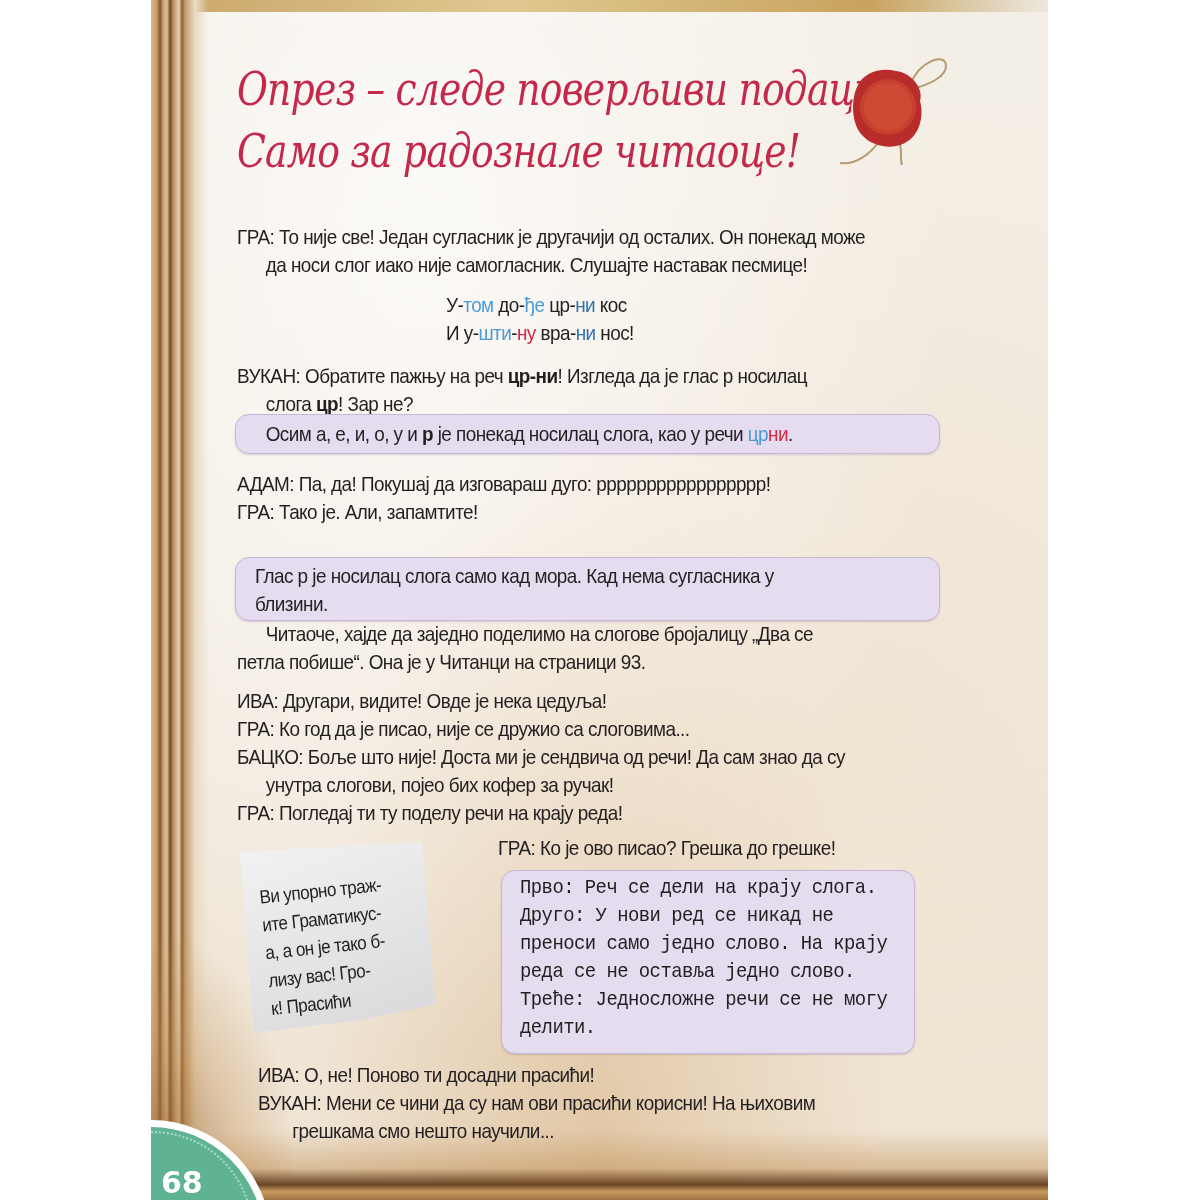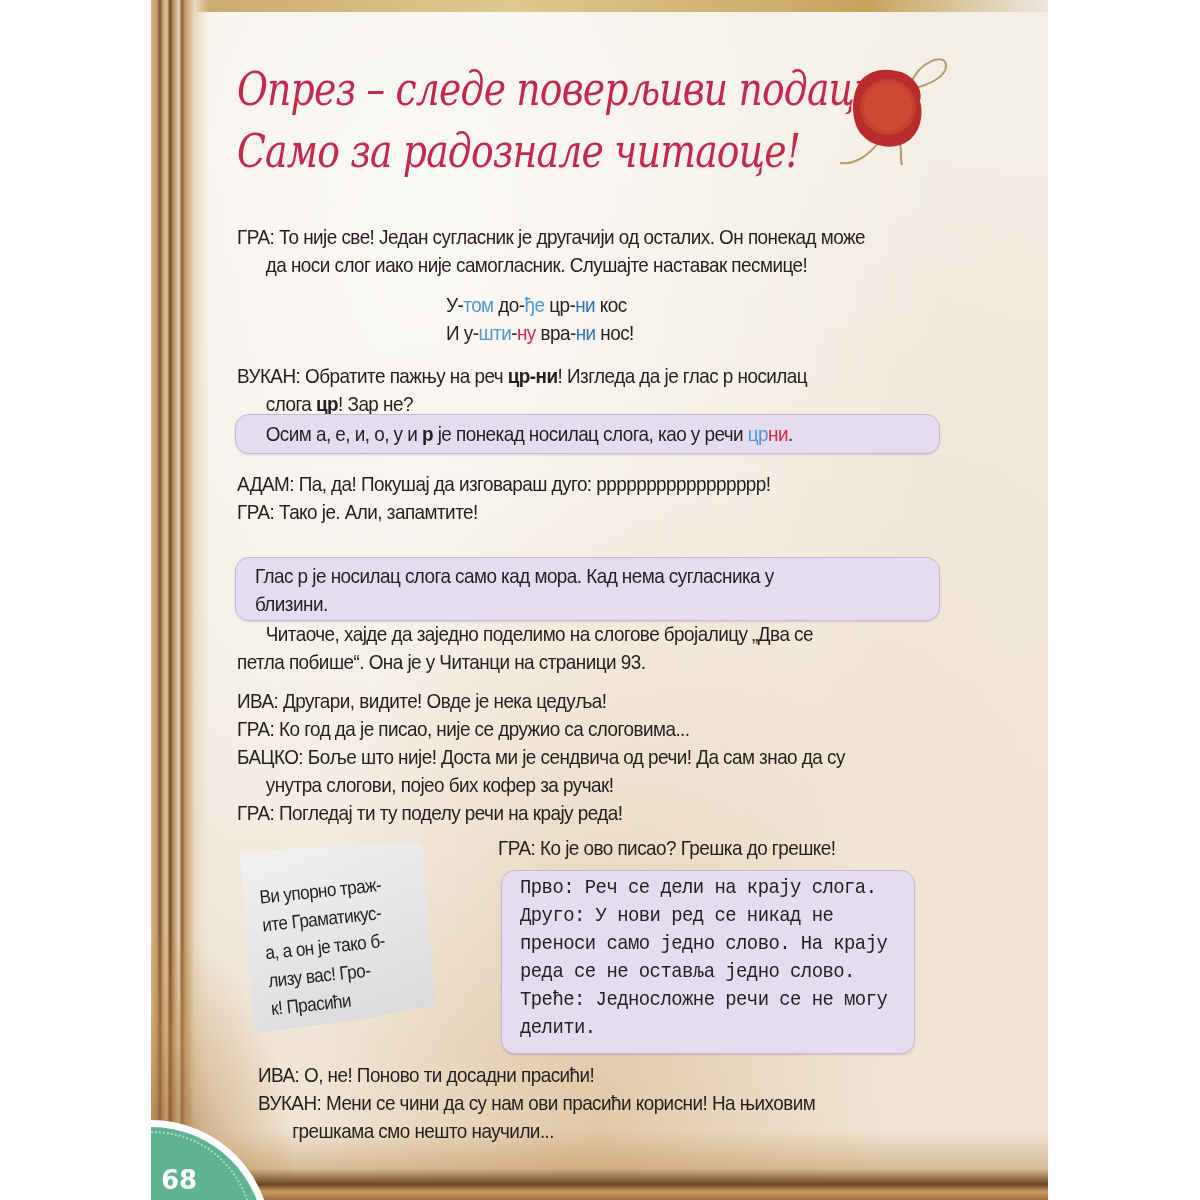--- a/index.html
+++ b/index.html
@@ -89,21 +89,21 @@
       border-radius: 0 120px 0 0; background: #5fb393;
       border-top: 7px solid #ffffff; border-right: 7px solid #ffffff;
       box-sizing: border-box;
     }
     .page-number-badge::after {
       content: ""; position: absolute; left: 0; top: 4px; width: 100px; height: 100px;
       border-radius: 0 100px 0 0; border-top: 2px dotted #a8dcc6; border-right: 2px dotted #a8dcc6;
     }
     .page-number {
       position: absolute; left: 10px; top: 38px; color: #ffffff; font-weight: bold;
-      font-size: 26px; font-family: "DejaVu Sans", sans-serif;
+      font-size: 30px; font-family: "DejaVu Sans", sans-serif;
     }
   </style>
 </head>
 <body>
 
 <div class="page">
   <div class="page-top-edge"></div>
   <div class="spine"></div>
   <div class="left-burn"></div>
   <div class="bottom-burn"></div>

